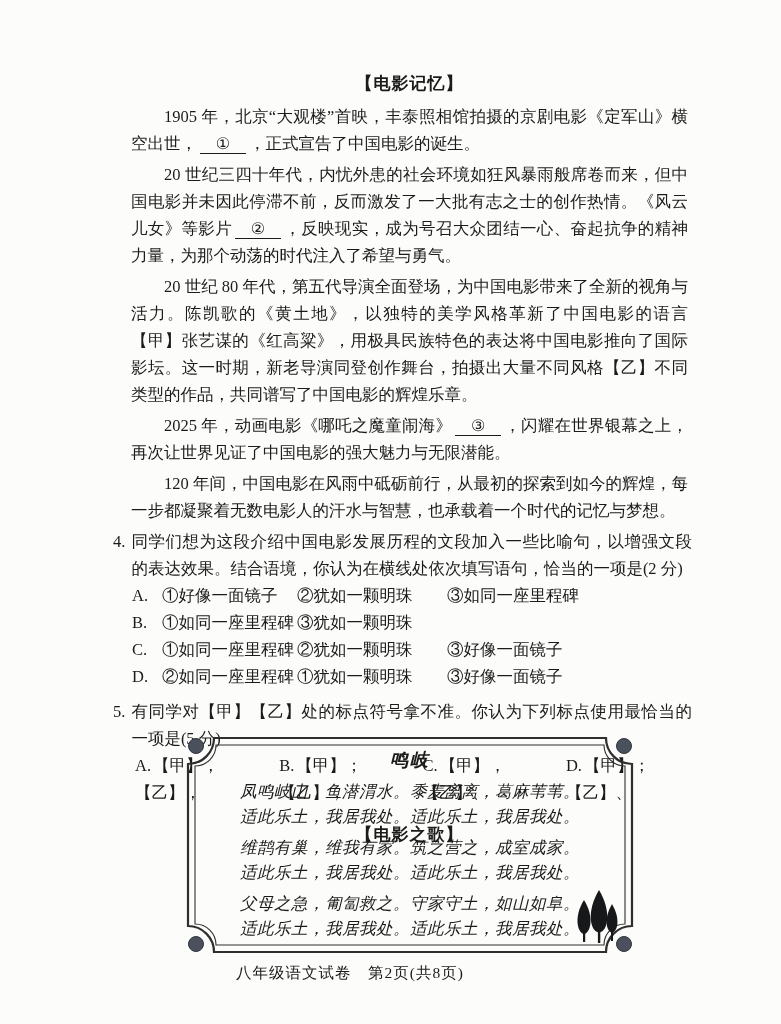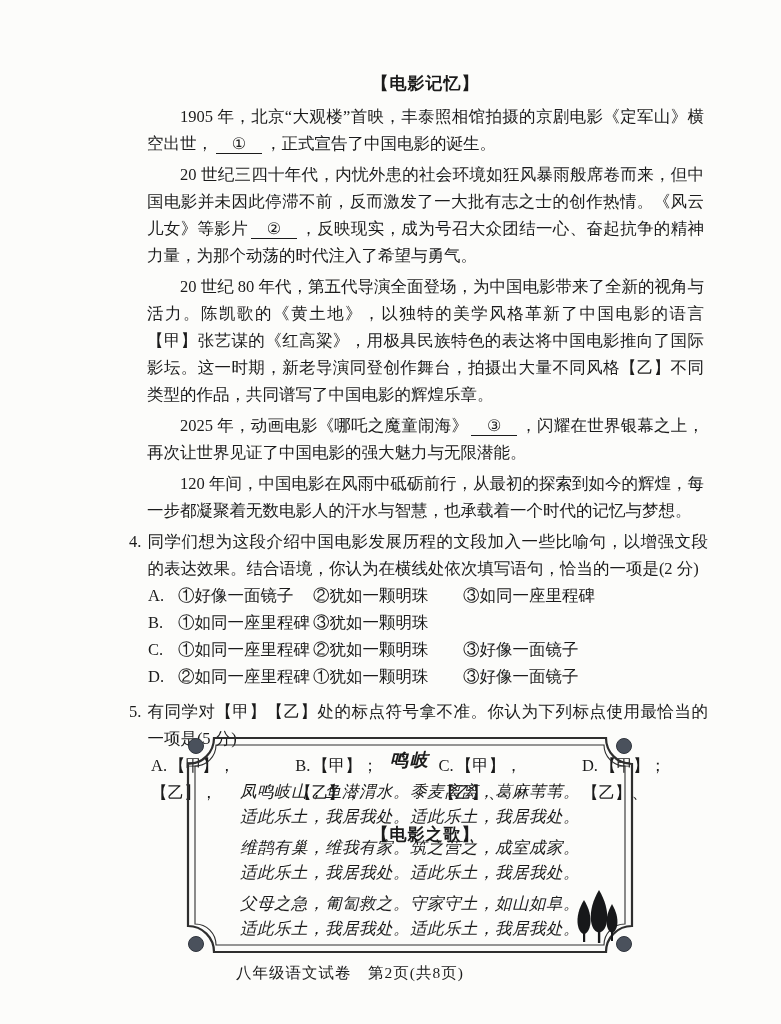--- a/index.html
+++ b/index.html
@@ -9,21 +9,21 @@
     --dot:#4a515c;
     --tree:#17181a;
   }
   html,body{margin:0;padding:0;}
   body{width:781px;height:1024px;background:var(--bg);}
   .sheet{
     position:relative;width:781px;height:1024px;overflow:hidden;
     font-family:"Liberation Serif","DejaVu Serif",serif;
     color:var(--ink);
   }
-  .content{position:absolute;left:143px;width:565px;top:70px;}
+  .content{position:absolute;left:127px;width:565px;top:70px;}
   .sec-title{
     font-family:"Liberation Sans","DejaVu Sans",sans-serif;
     font-weight:bold;font-size:17px;text-align:center;
     line-height:27px;margin:0 0 6px 0;letter-spacing:1px;
   }
   .para{font-size:16.5px;line-height:27px;text-align:justify;text-indent:2em;margin:4px;}
   .blank{
     display:inline-block;min-width:46px;text-align:center;text-indent:0;
     border-bottom:1.4px solid currentColor;margin:0 3px;line-height:1.05;font-size:16px;
   }

